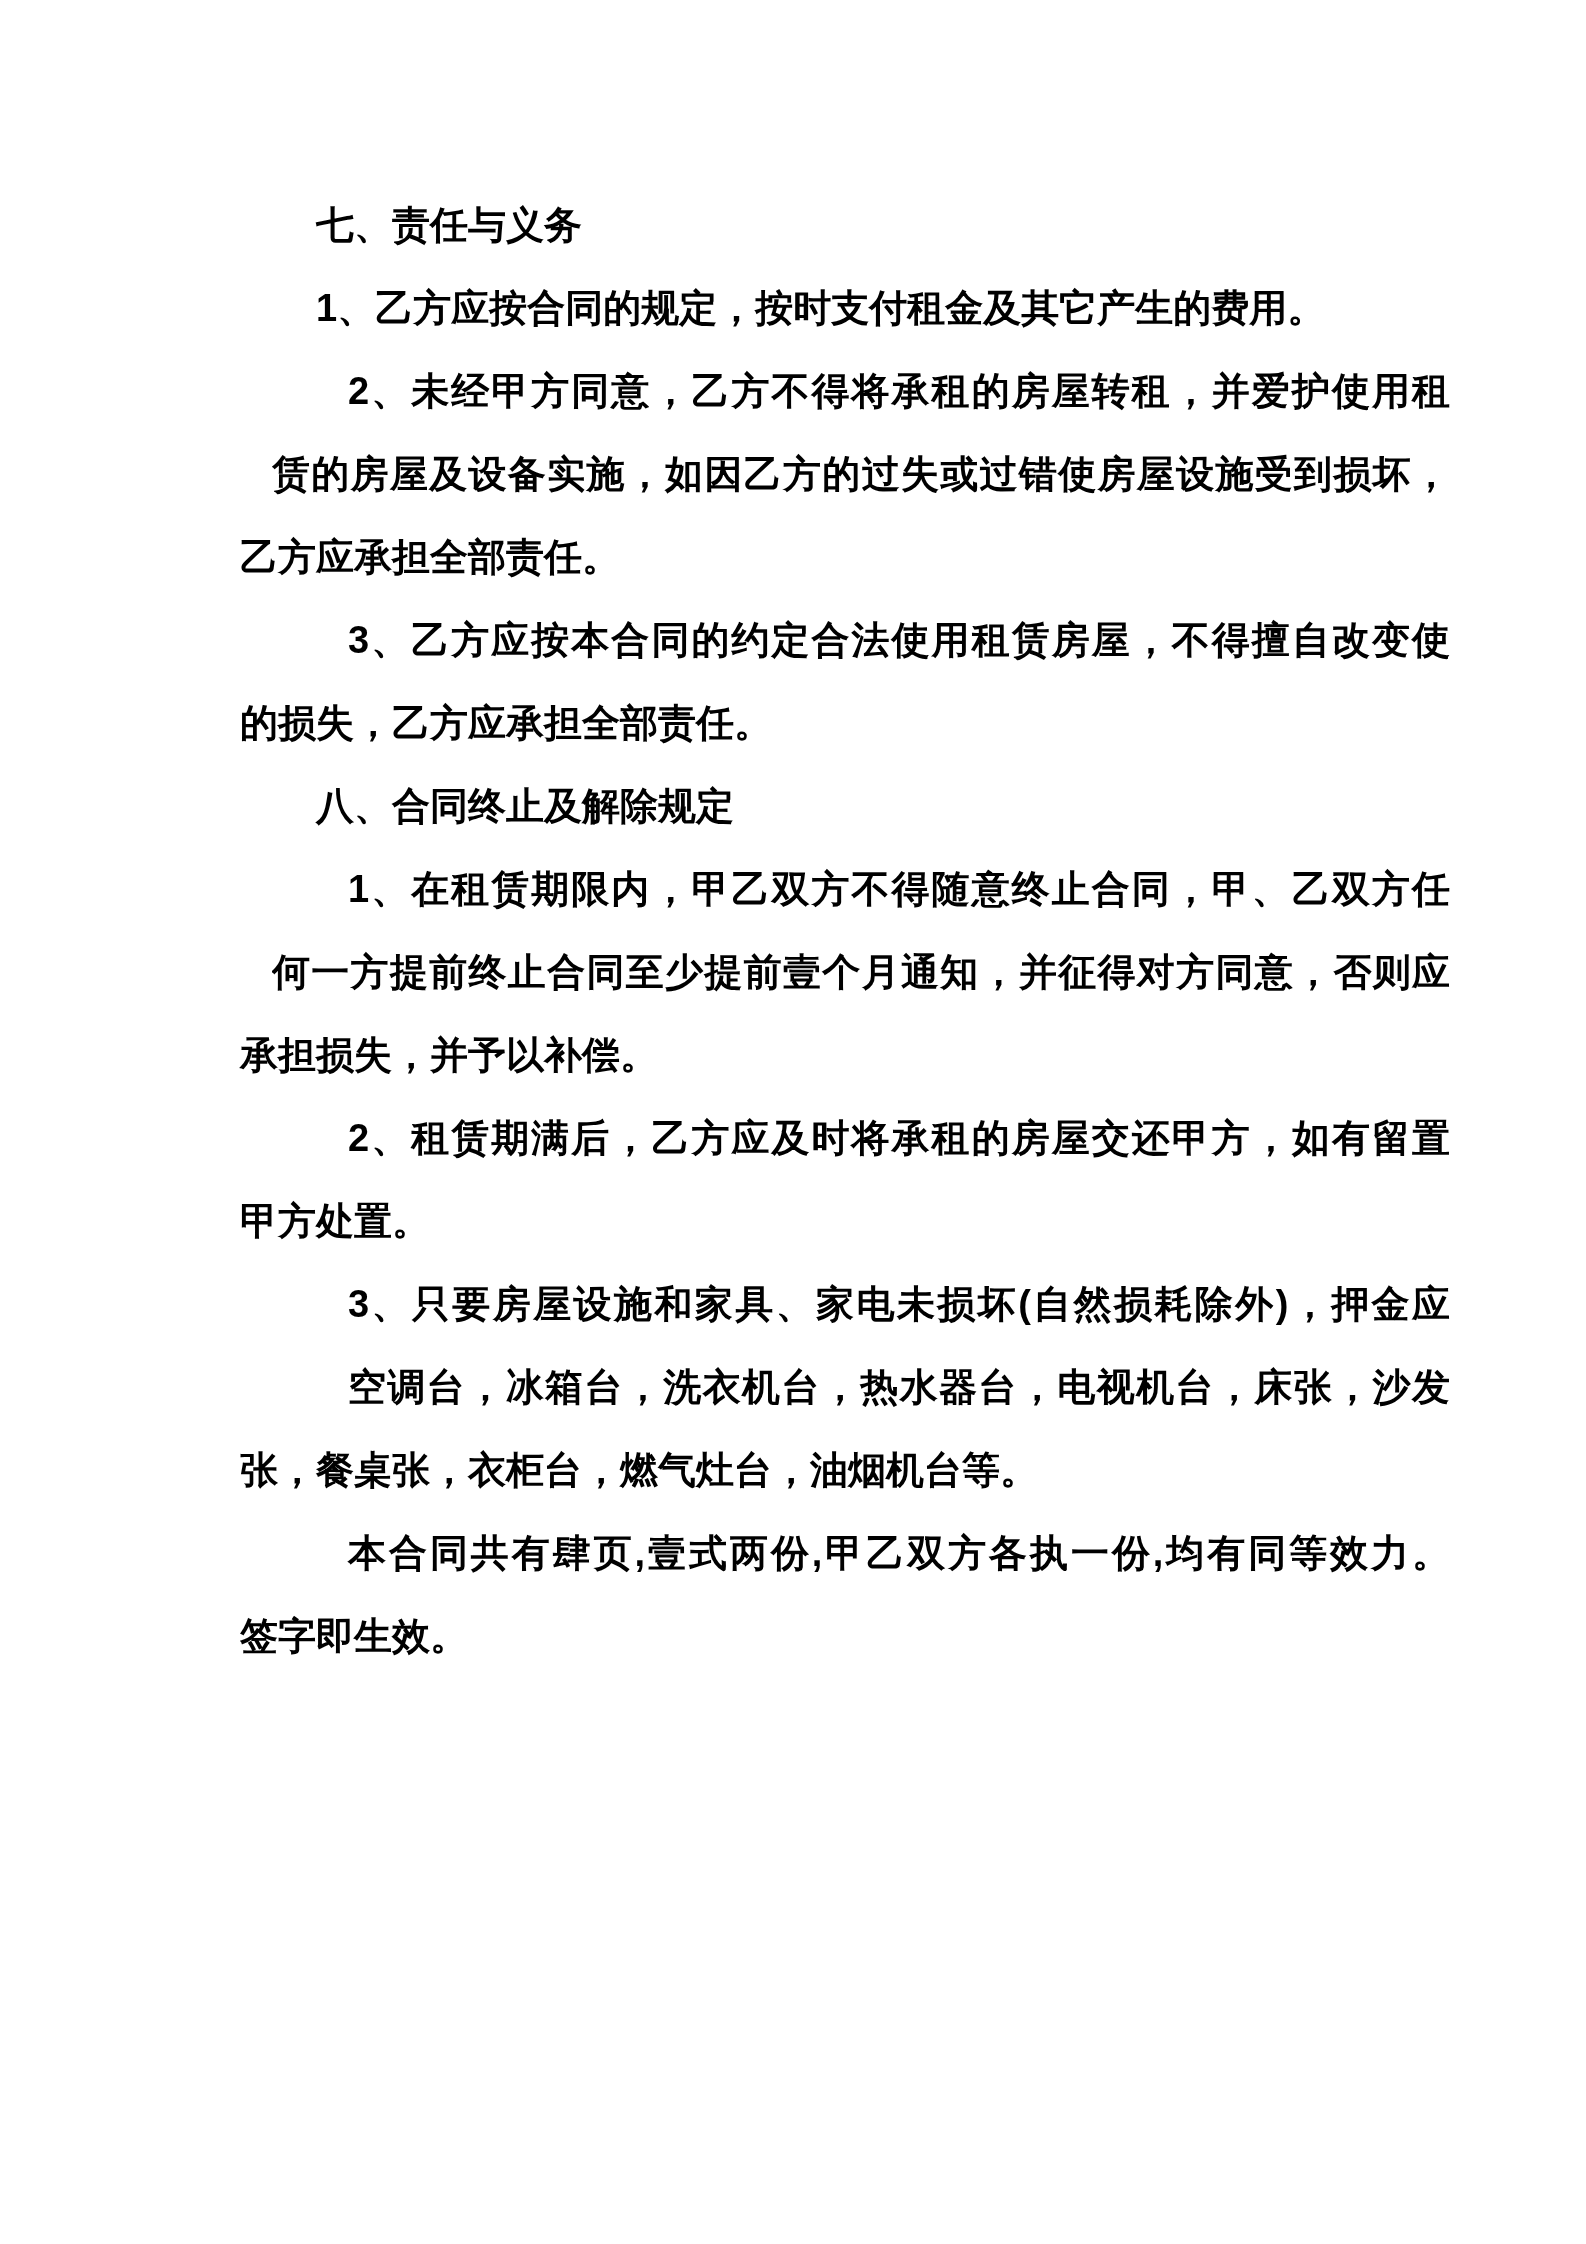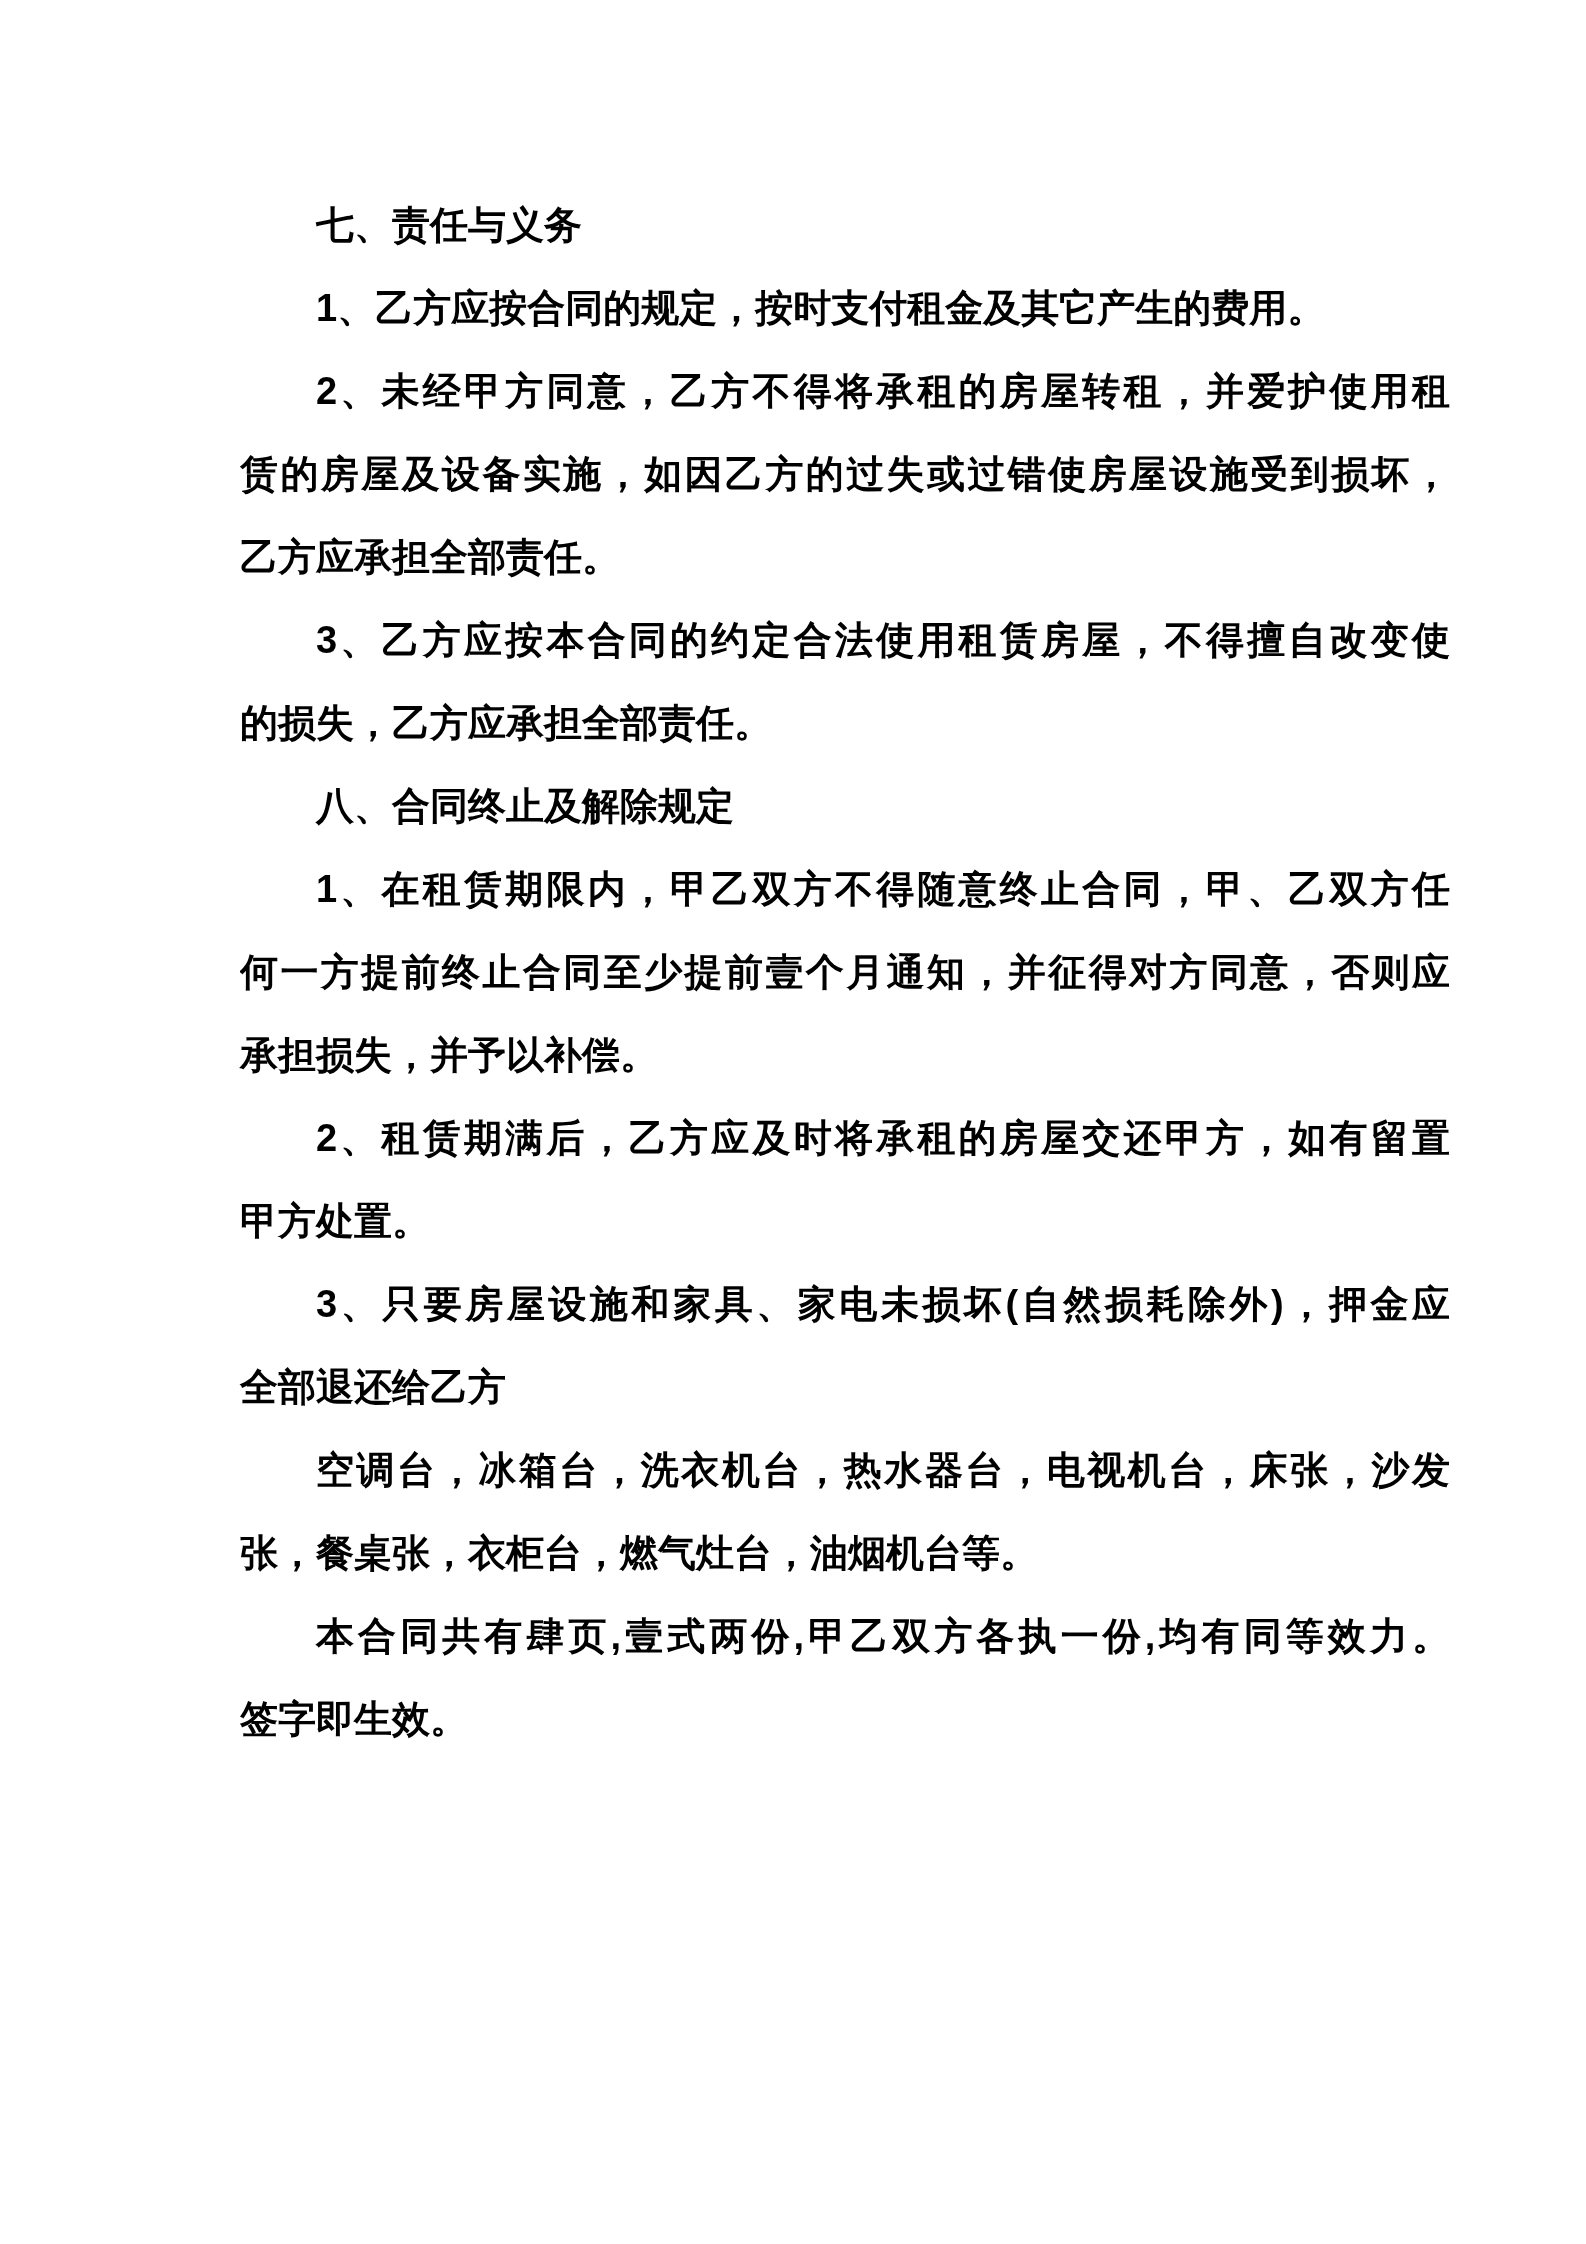--- a/index.html
+++ b/index.html
@@ -30,20 +30,21 @@
     white-space: nowrap;
   }
   .line.indent {
     padding-left: 76px; 
   }
   .line.fill {
     white-space: normal;
     text-align: justify;
     text-align-last: justify;
     overflow: hidden;
+    margin-left: 32px;
   }
 </style>
 </head>
 <body>
 
 <div class="page">
   <div class="doc">
       <div class="line indent">七、责任与义务</div>
       <div class="line indent">1、乙方应按合同的规定，按时支付租金及其它产生的费用。</div>
       <div class="line indent fill">2、未经甲方同意，乙方不得将承租的房屋转租，并爱护使用租</div>
@@ -51,19 +52,18 @@
       <div class="line">乙方应承担全部责任。</div>
       <div class="line indent fill">3、乙方应按本合同的约定合法使用租赁房屋，不得擅自改变使</div>
       <div class="line">的损失，乙方应承担全部责任。</div>
       <div class="line indent">八、合同终止及解除规定</div>
       <div class="line indent fill">1、在租赁期限内，甲乙双方不得随意终止合同，甲、乙双方任</div>
       <div class="line fill">何一方提前终止合同至少提前壹个月通知，并征得对方同意，否则应</div>
       <div class="line">承担损失，并予以补偿。</div>
       <div class="line indent fill">2、租赁期满后，乙方应及时将承租的房屋交还甲方，如有留置</div>
       <div class="line">甲方处置。</div>
       <div class="line indent fill">3、只要房屋设施和家具、家电未损坏(自然损耗除外)，押金应</div>
-      <div class="line">全部退还给乙方</div>
       <div class="line indent fill">空调台，冰箱台，洗衣机台，热水器台，电视机台，床张，沙发</div>
       <div class="line">张，餐桌张，衣柜台，燃气灶台，油烟机台等。</div>
       <div class="line indent fill">本合同共有肆页,壹式两份,甲乙双方各执一份,均有同等效力。</div>
       <div class="line">签字即生效。</div>
     </div>
 </div>
 
 </body></html>

